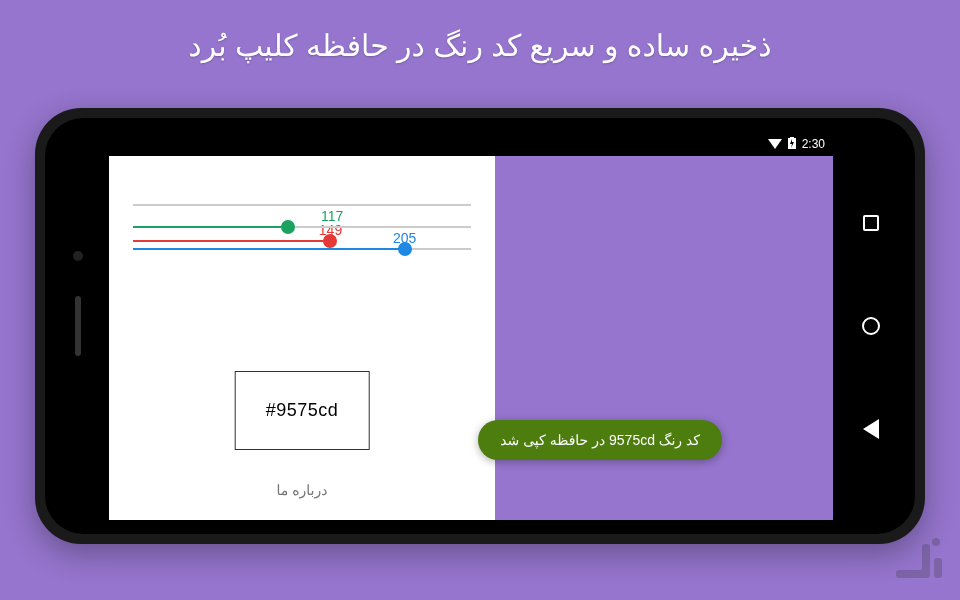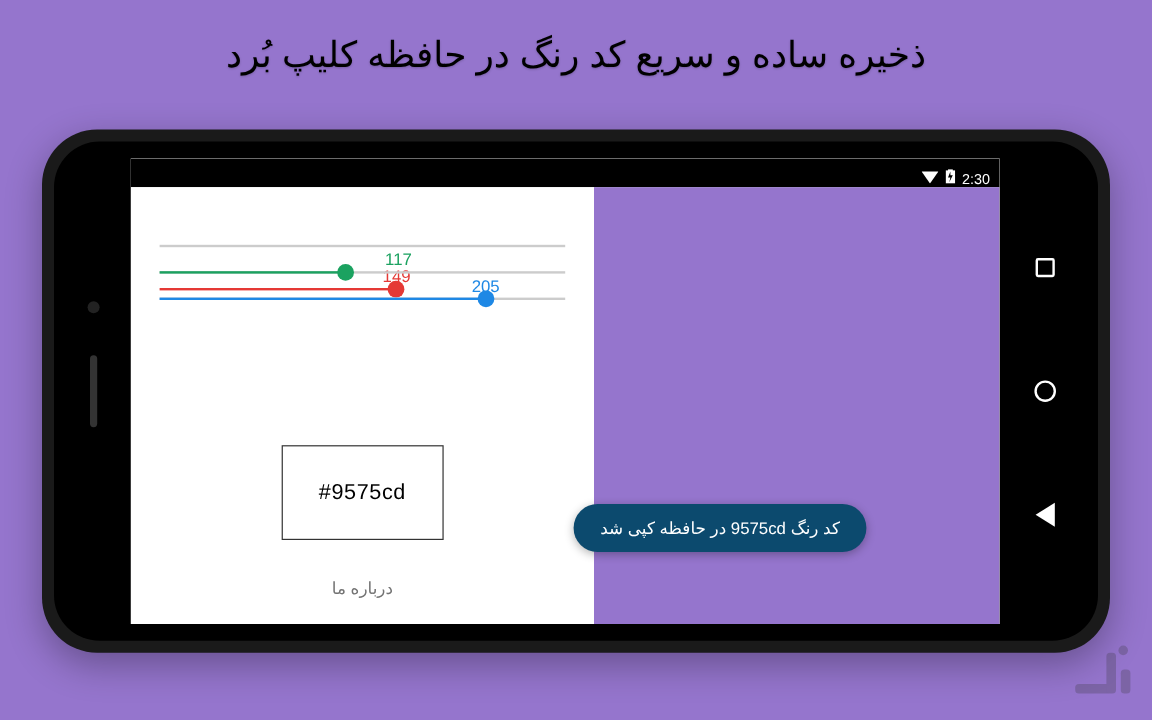--- a/index.html
+++ b/index.html
@@ -4,21 +4,21 @@
 <style>
   * { box-sizing: border-box; margin: 0; padding: 0; }
   body {
     width: 960px; height: 600px;
     background: #9575cd;
     font-family: Tahoma, Arial, sans-serif;
     position: relative; overflow: hidden;
   }
   .headline {
     text-align: center;
-    color: #000000;
+    color: #ffffff;
     font-size: 30px;
     font-weight: 500;
     padding: 28px 20px 20px;
     direction: rtl;
     text-shadow: 0 1px 2px rgba(0,0,0,0.2);
   }
   
   .phone {
     position: absolute;
     left: 50%; top: 108px;
@@ -65,21 +65,21 @@
     align-items: center; justify-content: space-around;
     padding: 40px 0;
   }
   .nav-btn { width: 22px; height: 22px; color: #fff; display:flex; align-items:center; justify-content:center; }
   .nav-square { width:16px; height:16px; border:2px solid #fff; border-radius:2px; }
   .nav-circle { width:18px; height:18px; border:2px solid #fff; border-radius:50%; }
   .nav-tri { width:0; height:0; border-top:10px solid transparent; border-bottom:10px solid transparent; border-right:16px solid #fff; }
   
   .statusbar {
     height: 24px; background:#000; color:#fff;
-    display:flex; align-items:flex-end; justify-content:flex-end;
+    display:flex; align-items:center; justify-content:flex-end;
     padding: 0 8px; font-size:12px; gap:6px;
   }
   .app {
     position:absolute; top:24px; left:0; right:0; bottom:0;
     display:flex;
   }
   .panel-left {
     flex: 1; background:#fff; position:relative;
     padding: 28px 24px 0;
   }
@@ -115,21 +115,21 @@
     font-size:18px; letter-spacing:0.5px;
   }
   .about {
     position:absolute; bottom:22px; left:0; right:0;
     text-align:center; font-size:14px; color:#737373;
     direction:rtl;
   }
   
   .toast {
     position:absolute; bottom:60px; left:51%;
-    background:#0c4a6e; color:#fff;
+    background:#4d7c0f; color:#fff;
     padding:12px 22px; border-radius:24px;
     font-size:14px; direction:rtl; white-space:nowrap;
     box-shadow:0 2px 8px rgba(0,0,0,0.3);
     margin-top:11px;
   }
   
   .watermark {
     position:absolute; right:14px; bottom:14px;
     opacity:0.25;
   }

